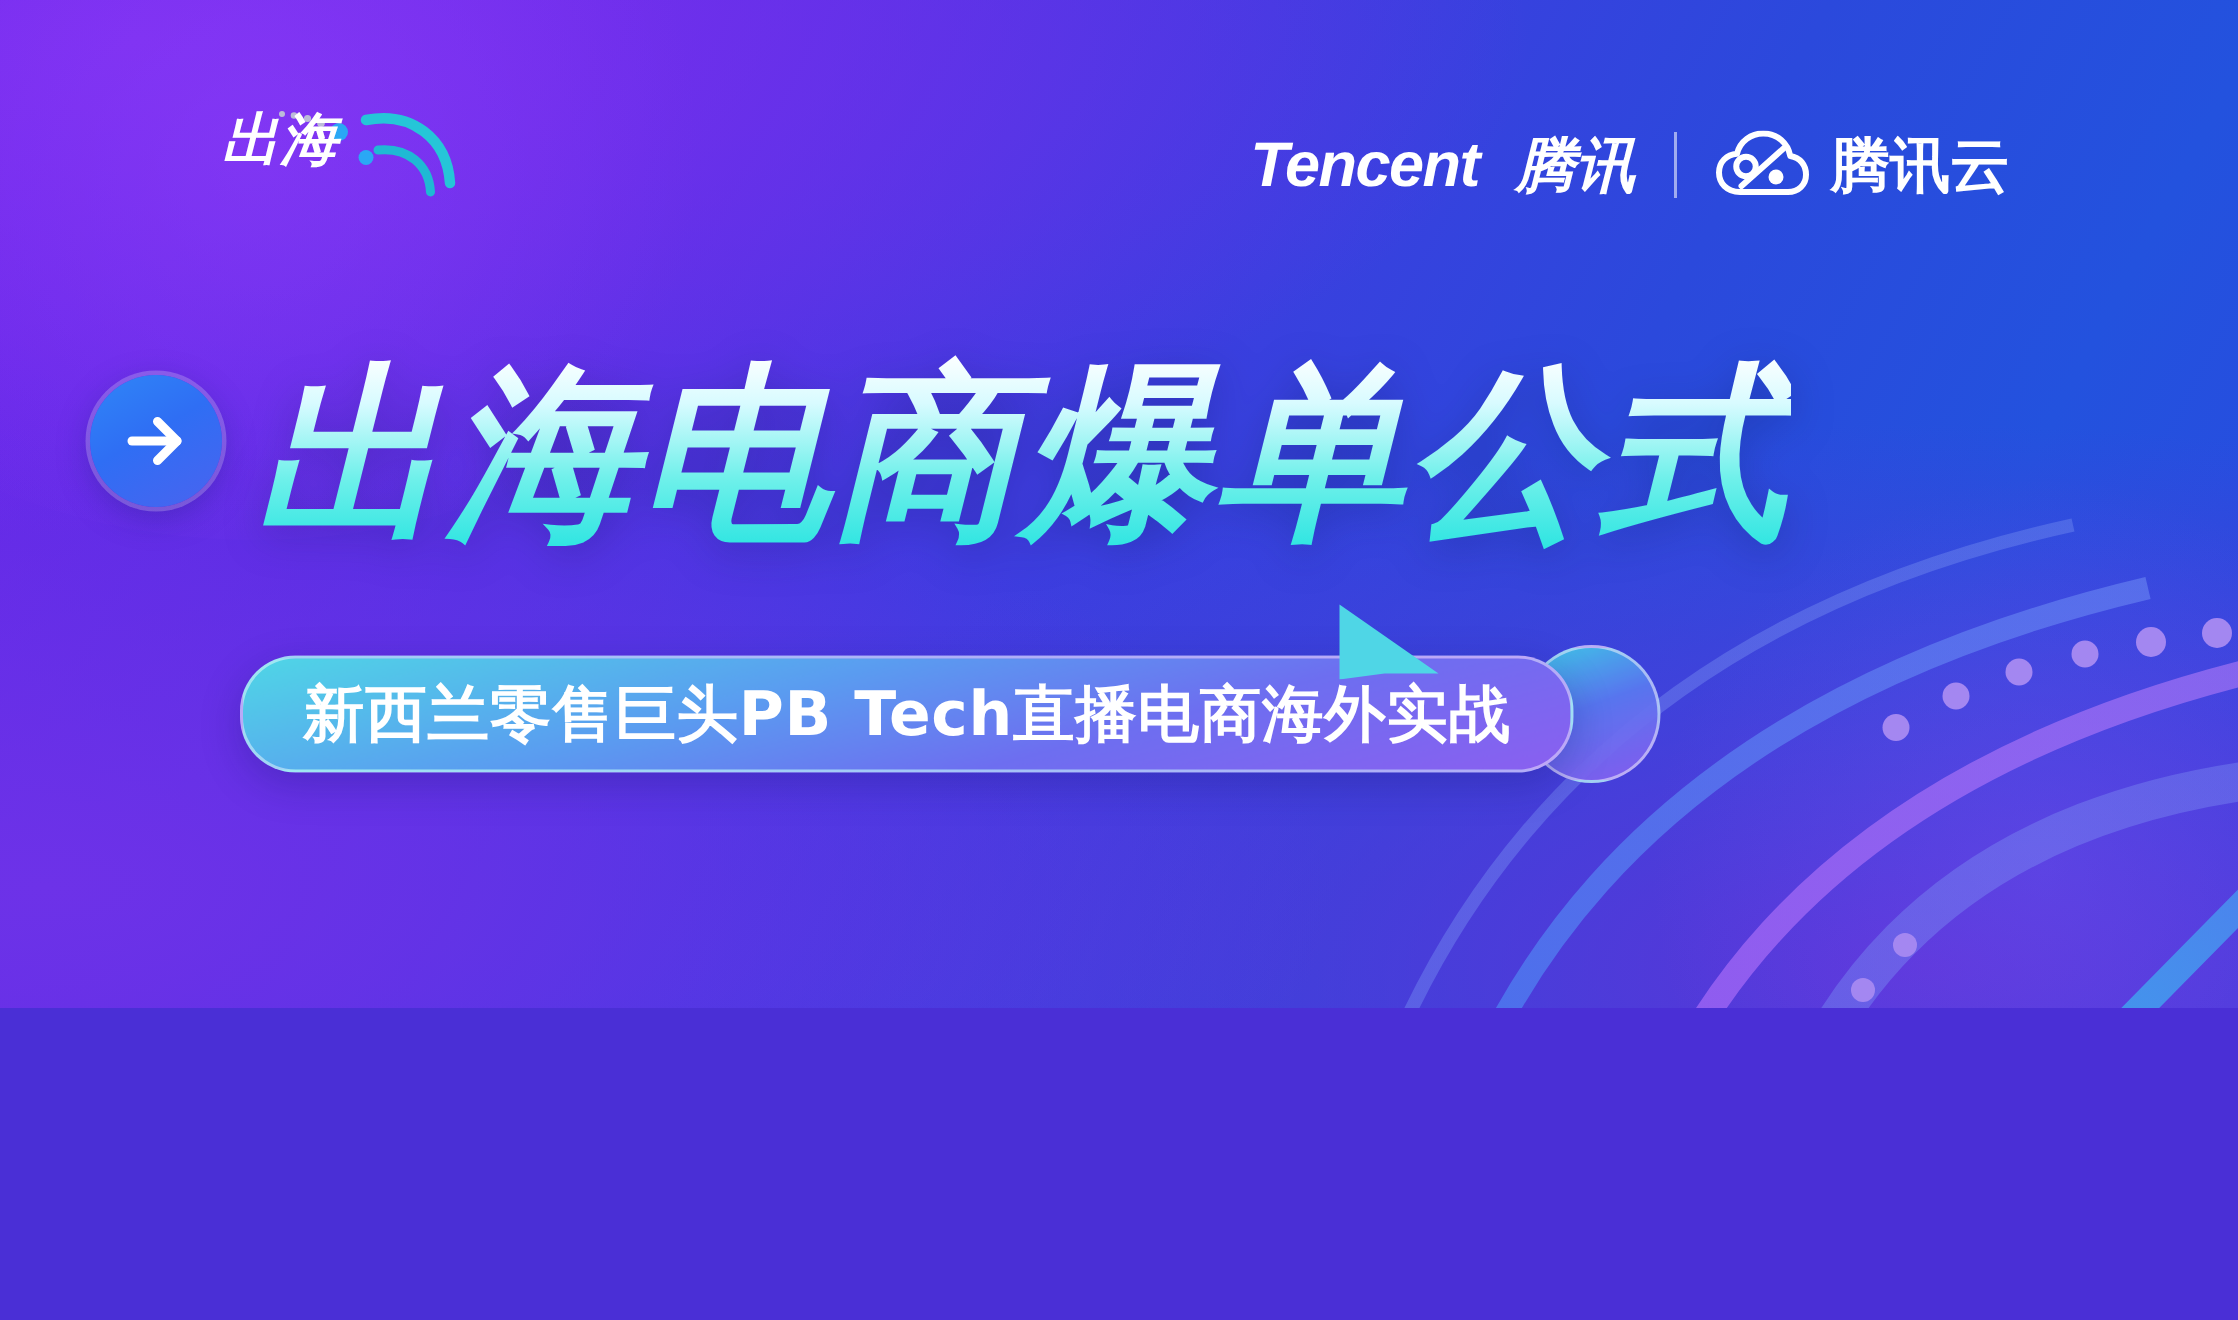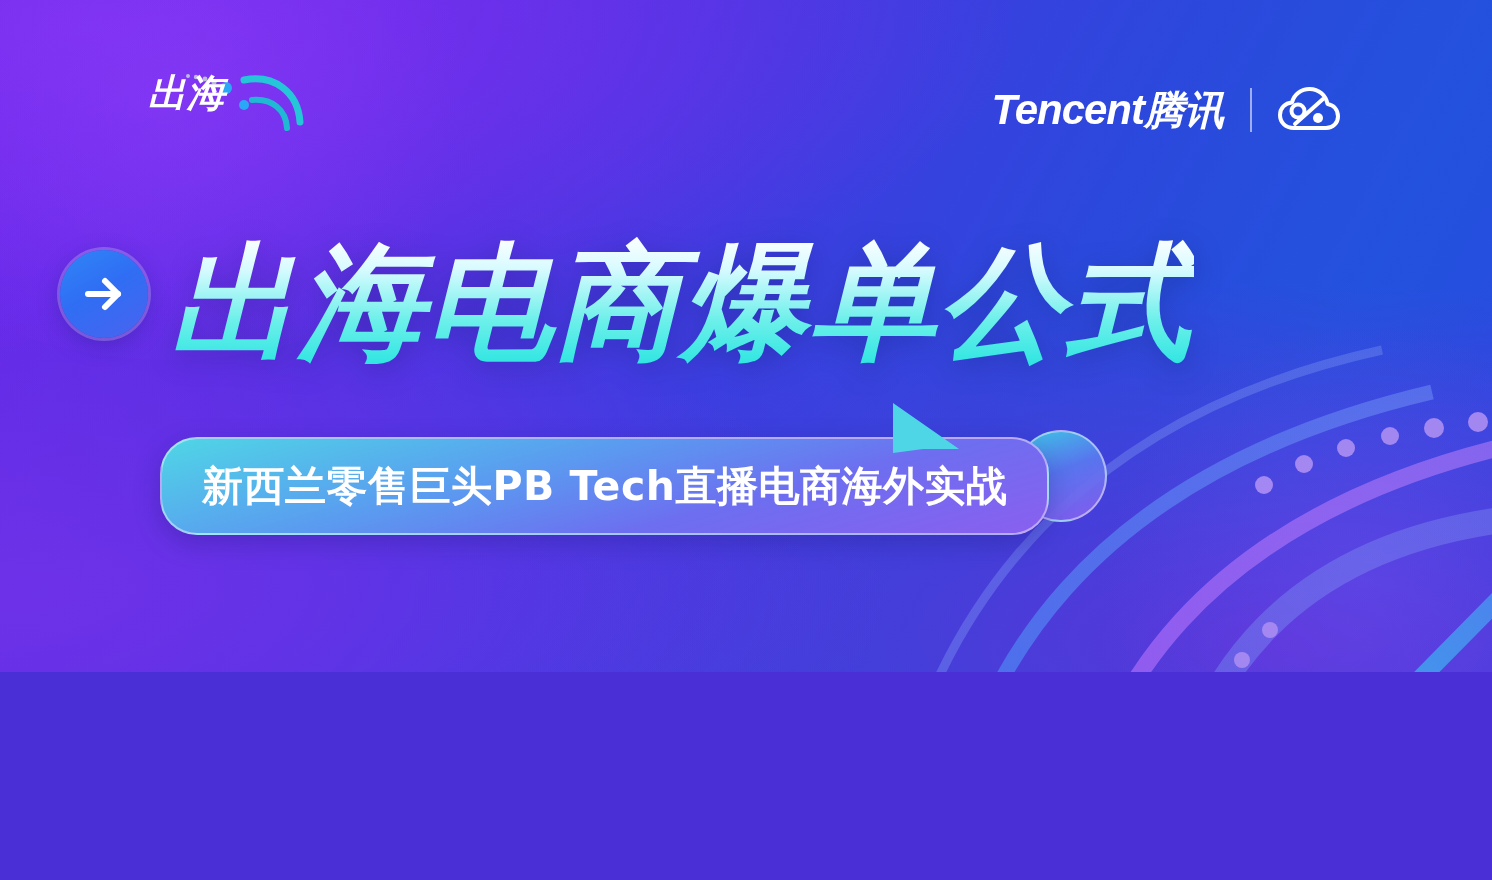--- a/index.html
+++ b/index.html
@@ -47,21 +47,21 @@
     color:#ffffff;font-weight:700;line-height:1.14;
     font-size:38px;letter-spacing:1px;
     font-style:italic;
     text-align:left;
     font-family:"DejaVu Sans","Liberation Sans",sans-serif;
   }
   .logo-text .l2{display:block;padding-left:10px;}
 
   .brand{position:absolute;right:152px;top:78px;height:64px;display:flex;align-items:center;gap:26px;}
   .brand-tencent{
-    display:flex;align-items:baseline;gap:0;
+    display:flex;align-items:baseline;gap:24px;
     color:#fff;font-style:italic;font-weight:700;
   }
   .brand-tencent .en{font-size:42px;letter-spacing:-1px;}
   .brand-tencent .cn{font-size:40px;font-family:"DejaVu Sans","Liberation Sans",sans-serif;text-align:right;}
   .brand-sep{width:2px;height:44px;background:rgba(255,255,255,.55);}
   .brand-cloud{display:flex;align-items:center;gap:14px;color:#fff;}
   .brand-cloud .cn{font-size:40px;font-weight:700;font-family:"DejaVu Sans","Liberation Sans",sans-serif;}
 
   
   .hero{position:absolute;left:0;top:232px;width:100%;}
@@ -79,21 +79,21 @@
     background:linear-gradient(180deg,#ffffff 2%,#d8fbff 26%,#6ef0ea 62%,#24e3e0 100%);
     -webkit-background-clip:text;background-clip:text;
     color:transparent;-webkit-text-fill-color:transparent;
     filter:drop-shadow(0 6px 14px rgba(10,20,90,.28));
   }
 
   
   .pill-wrap{position:absolute;left:160px;top:437px;}
   .pill{
     position:relative;height:74px;border-radius:37px;
-    padding:10px 40px;display:flex;align-items:center;
+    padding:0 40px;display:flex;align-items:center;
     background:linear-gradient(165deg,#4fd6e6 0%,#5a9cf0 38%,#6d6ef0 66%,#8a5ff0 100%);
     border:2px solid rgba(255,255,255,.45);
     box-shadow:0 8px 26px rgba(20,20,110,.28);
   }
   .pill-label{
     color:#fff;font-size:41px;font-weight:700;white-space:nowrap;letter-spacing:.5px;
     font-family:"DejaVu Sans","Liberation Sans",sans-serif;
   }
   .pill-tail{position:absolute;right:84px;top:-38px;width:74px;height:52px;}
 
@@ -206,20 +206,21 @@
         <span class="cn">腾讯</span>
       </div>
       <div class="brand-sep"></div>
       <div class="brand-cloud">
         <svg width="62" height="46" viewBox="0 0 62 46">
           <path d="M16 41 C7 41 2 35 2 28 C2 21 7 16 14 15.5 C16 7 23.5 2 31.5 2 C41 2 48 8.5 49.5 17 C56 18 60 23 60 29.5 C60 36 55 41 48 41 Z" fill="none" stroke="#ffffff" stroke-width="4" stroke-linejoin="round"></path>
           <path d="M17 37 L45 12" fill="none" stroke="#ffffff" stroke-width="4" stroke-linecap="round"></path>
           <circle cx="20" cy="24" r="6.5" fill="none" stroke="#ffffff" stroke-width="4"></circle>
           <circle cx="40" cy="31" r="5" fill="#ffffff"></circle>
         </svg>
+        <span class="cn">腾讯云</span>
       </div>
     </div>
   </div>
 
   <div class="hero">
     <div class="arrow-badge">
       <svg width="52" height="52" viewBox="0 0 52 52">
         <path d="M10 26 L40 26" stroke="#ffffff" stroke-width="6" stroke-linecap="round" fill="none"></path>
         <path d="M27 13 L40 26 L27 39" stroke="#ffffff" stroke-width="6" stroke-linecap="round" stroke-linejoin="round" fill="none"></path>
       </svg>

